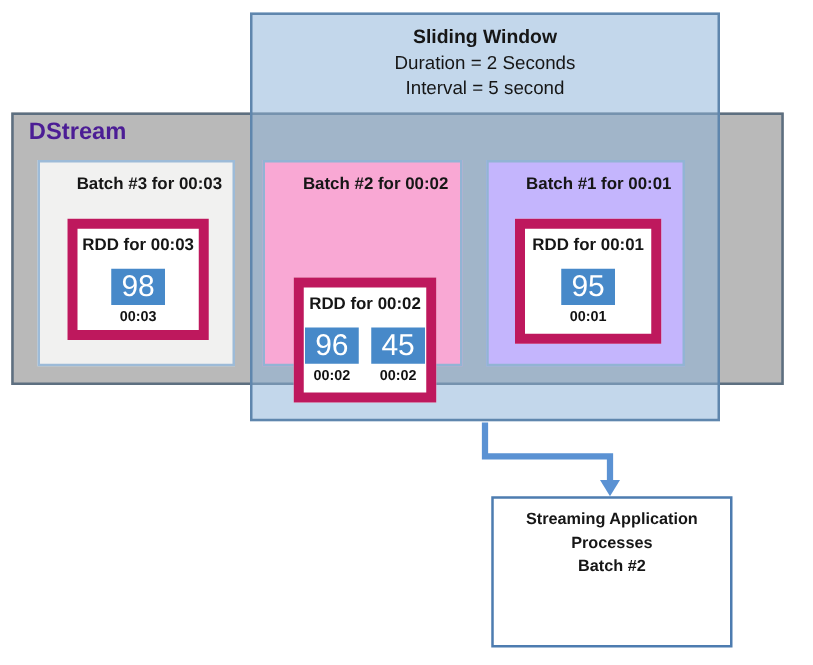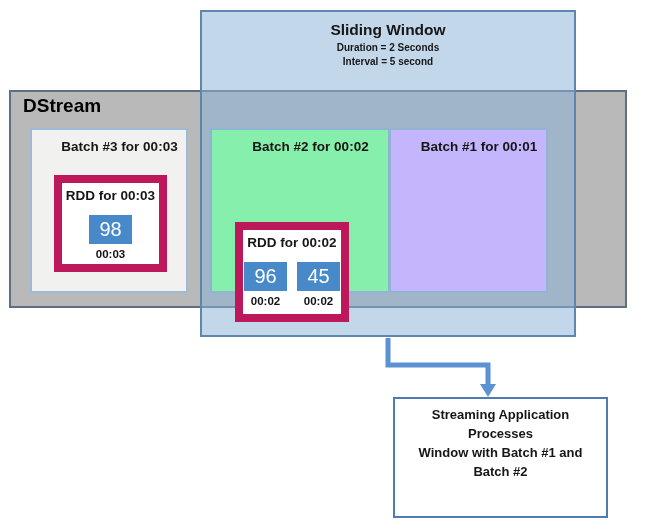--- a/index.html
+++ b/index.html
@@ -6,59 +6,59 @@
   #canvas{
     position:relative;width:650px;height:532px;overflow:hidden;background:#fff;
     font-family:"Liberation Sans",sans-serif;color:#161616;
   }
   
   .dstream{
     position:absolute;left:9px;top:90px;width:618px;height:218px;
     background:#b9b9b9;border:2px solid #5d6f80;box-sizing:border-box;z-index:1;
   }
   .dstream-label{
-    position:absolute;left:12px;top:3px;font-size:19px;font-weight:bold;color:#000000;
+    position:absolute;left:12px;top:3px;font-size:19px;font-weight:bold;color:#4c1d95;
   }
   
   .sliding-window{
     position:absolute;left:200px;top:10px;width:376px;height:327px;
     background:rgba(140,178,216,0.52);border:2px solid #5f86ad;box-sizing:border-box;
     z-index:2;text-align:center;
   }
   .sw-title{margin-top:9px;font-size:15.5px;font-weight:bold;}
-  .sw-sub{margin-top:3px;font-size:10px;font-weight:bold;}
+  .sw-sub{margin-top:3px;font-size:15px;font-weight:normal;}
   
   .batch{
     position:absolute;top:128px;height:165px;box-sizing:border-box;
     border:2px solid #92b4d4;text-align:center;z-index:3;
   }
   .batch-3{left:30px;width:158px;background:#f1f1f0;border-color:#9dbbd8;}
-  .batch-2{left:210px;width:180px;background:#86efac;}
+  .batch-2{left:210px;width:160px;background:#f9a8d4;}
   .batch-1{left:389px;width:159px;background:#c4b5fd;}
   .batch-title{margin-top:9px;font-size:13.5px;font-weight:bold;padding-left:21px;}
   .rdd{
     position:absolute;box-sizing:border-box;background:#ffffff;
     border:8px solid #be185d;text-align:center;
   }
   .batch-3 .rdd{left:22px;top:45px;width:113px;height:97px;}
   .batch-2 .rdd{left:23px;top:45px;width:114px;height:100px;margin-top:47px;}
   .batch-1 .rdd{left:21px;top:45px;width:117px;height:100px;}
   .rdd-title{margin-top:5px;font-size:13.5px;font-weight:bold;}
   .cells{display:flex;justify-content:center;gap:10px;margin-top:12px;}
   .cell-col{width:43px;}
   .cell{
     height:29px;line-height:29px;background:#4789c9;color:#ffffff;
-    font-size:20px;
+    font-size:24px;
   }
   .cell-time{margin-top:4px;font-size:11.5px;font-weight:bold;color:#111;}
   
   .arrow-layer{position:absolute;left:0;top:0;width:650px;height:532px;z-index:4;pointer-events:none;}
   
   .processor{
-    position:absolute;left:393px;top:397px;width:215px;height:121px;
+    position:absolute;left:393px;top:397px;width:193px;height:121px;
     background:#fff;border:2px solid #4d7cb0;box-sizing:border-box;
     text-align:center;z-index:1;
   }
   .proc-line{font-size:13px;font-weight:bold;line-height:19px;}
   .proc-text{padding-top:6px;}
   .spark-logo{position:absolute;right:6px;bottom:4px;width:110px;height:60px;}
   .spark-word{
     position:absolute;right:18px;bottom:6px;font-size:27px;font-weight:bold;
     color:#3a383c;letter-spacing:-1px;
   }
@@ -105,29 +105,37 @@
         <div class="cell-col">
           <div class="cell">45</div>
           <div class="cell-time">00:02</div>
         </div>
       </div>
     </div>
   </div>
 
   <div class="batch batch-1">
     <div class="batch-title">Batch #1 for 00:01</div>
+    <div class="rdd">
+      <div class="rdd-title">RDD for 00:01</div>
+      <div class="cells">
+        <div class="cell-col">
+          <div class="cell">95</div>
+          <div class="cell-time">00:01</div>
+        </div>
+      </div>
+    </div>
   </div>
 
   <svg class="arrow-layer" viewBox="0 0 650 532" xmlns="http://www.w3.org/2000/svg">
     <polyline points="388,338 388,365 488,365 488,384" fill="none" stroke="#5b92d3" stroke-width="5"></polyline>
     <polygon points="480,384 496,384 488,397" fill="#5b92d3"></polygon>
   </svg>
 
   <div class="processor">
     <div class="proc-text">
       <div class="proc-line">Streaming Application</div>
       <div class="proc-line">Processes</div>
-      <div class="proc-line">Window with Batch #1 and</div>
       <div class="proc-line">Batch #2</div>
     </div>
   </div>
 
 </div>
 
 </body></html>

